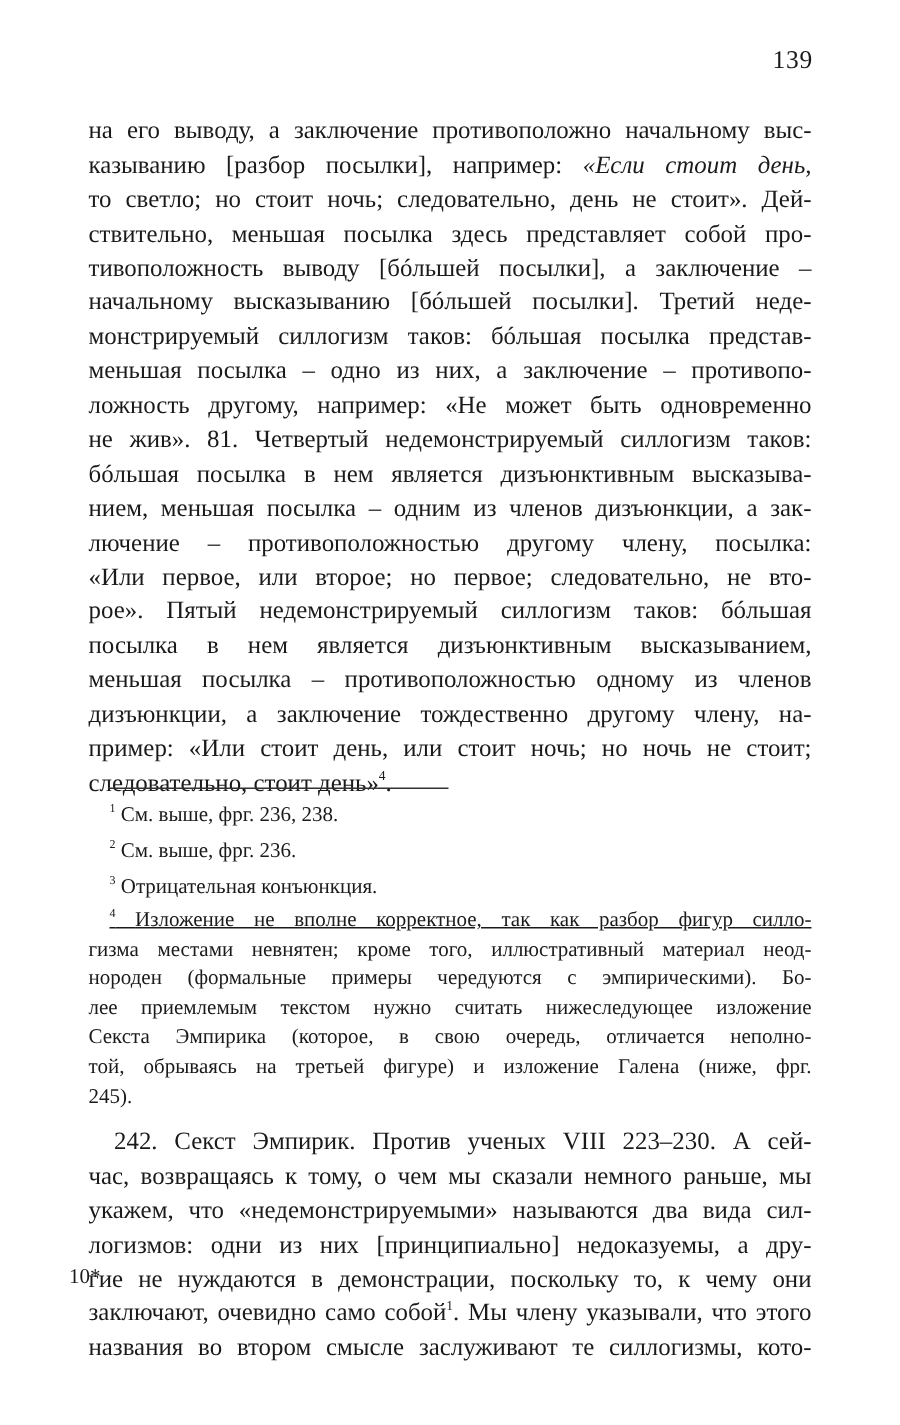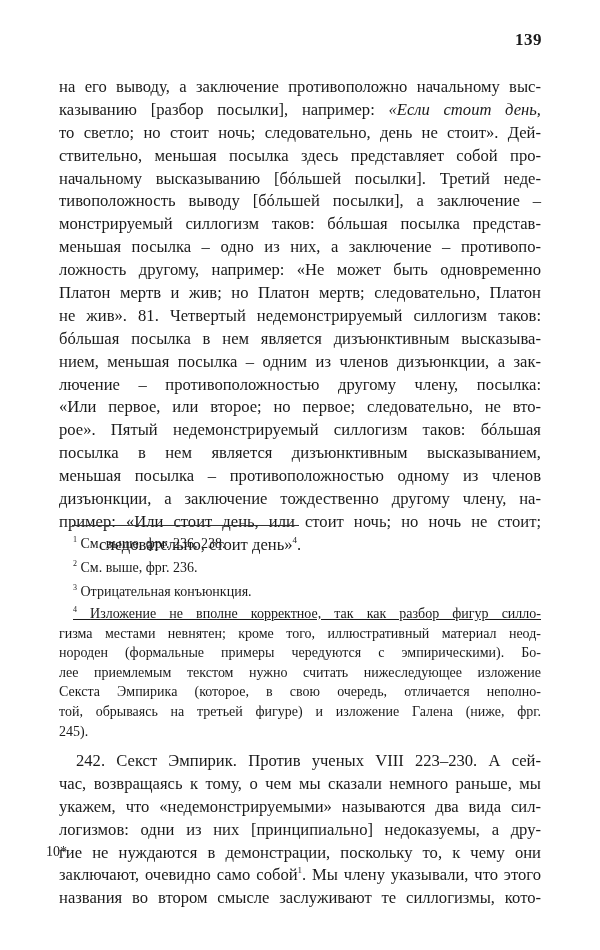--- a/index.html
+++ b/index.html
@@ -14,40 +14,38 @@
       overflow: hidden;
       font-family: "Liberation Serif", "DejaVu Serif", serif;
       color: #1a1a1a;
     }
     .page-number {
       position: absolute;
       top: 30px;
       right: 58px;
       font-size: 17px;
       letter-spacing: 0.5px;
-      font-weight: bold;
     }
     .main-text {
       position: absolute;
       top: 76px;
       left: 59px;
       width: 482px;
     }
     .line {
       display: block;
       font-size: 16.6px;
       line-height: 22.9px;
       height: 22.9px;
       white-space: nowrap;
       text-align: justify;
       text-align-last: justify;
     }
     .line.last {
       text-align-last: left;
-      margin-left: 40px;
     }
     .bold { font-weight: normal; }
     .italic { font-style: italic; }
     sup {
       font-size: 9px;
       vertical-align: 7px;
       line-height: 0;
     }
     .footnote-rule {
       position: absolute;
@@ -108,26 +106,25 @@
 </head>
 <body>
 
 <div class="page-number">139</div>
 
 <div class="main-text">
   <span class="line">на его выводу, а заключение противоположно начальному выс-</span>
   <span class="line"><span>казыванию [разбор посылки], например: </span><span class="italic">«Если стоит день,</span></span>
   <span class="line">то светло; но стоит ночь; следовательно, день не стоит». Дей-</span>
   <span class="line">ствительно, меньшая посылка здесь представляет собой про-</span>
+  <span class="line">тивоположность выводу [бóльшей посылки], а заключение –</span>
   <span class="line">начальному высказыванию [бóльшей посылки]. Третий неде-</span>
-  <span class="line">тивоположность выводу [бóльшей посылки], а заключение –</span>
   <span class="line">монстрируемый силлогизм таков: бóльшая посылка представ-</span>
   <span class="line">меньшая посылка – одно из них, а заключение – противопо-</span>
   <span class="line">ложность другому, например: «Не может быть одновременно</span>
-  <span class="line">Платон мертв и жив; но Платон мертв; следовательно, Платон</span>
   <span class="line"><span>не жив». </span><span class="bold">81.</span><span> Четвертый недемонстрируемый силлогизм таков:</span></span>
   <span class="line">бóльшая посылка в нем является дизъюнктивным высказыва-</span>
   <span class="line">нием, меньшая посылка – одним из членов дизъюнкции, а зак-</span>
   <span class="line">лючение – противоположностью другому члену, посылка:</span>
   <span class="line">«Или первое, или второе; но первое; следовательно, не вто-</span>
   <span class="line">рое». Пятый недемонстрируемый силлогизм таков: бóльшая</span>
   <span class="line">посылка в нем является дизъюнктивным высказыванием,</span>
   <span class="line">меньшая посылка – противоположностью одному из членов</span>
   <span class="line">дизъюнкции, а заключение тождественно другому члену, на-</span>
   <span class="line">пример: «Или стоит день, или стоит ночь; но ночь не стоит;</span>

